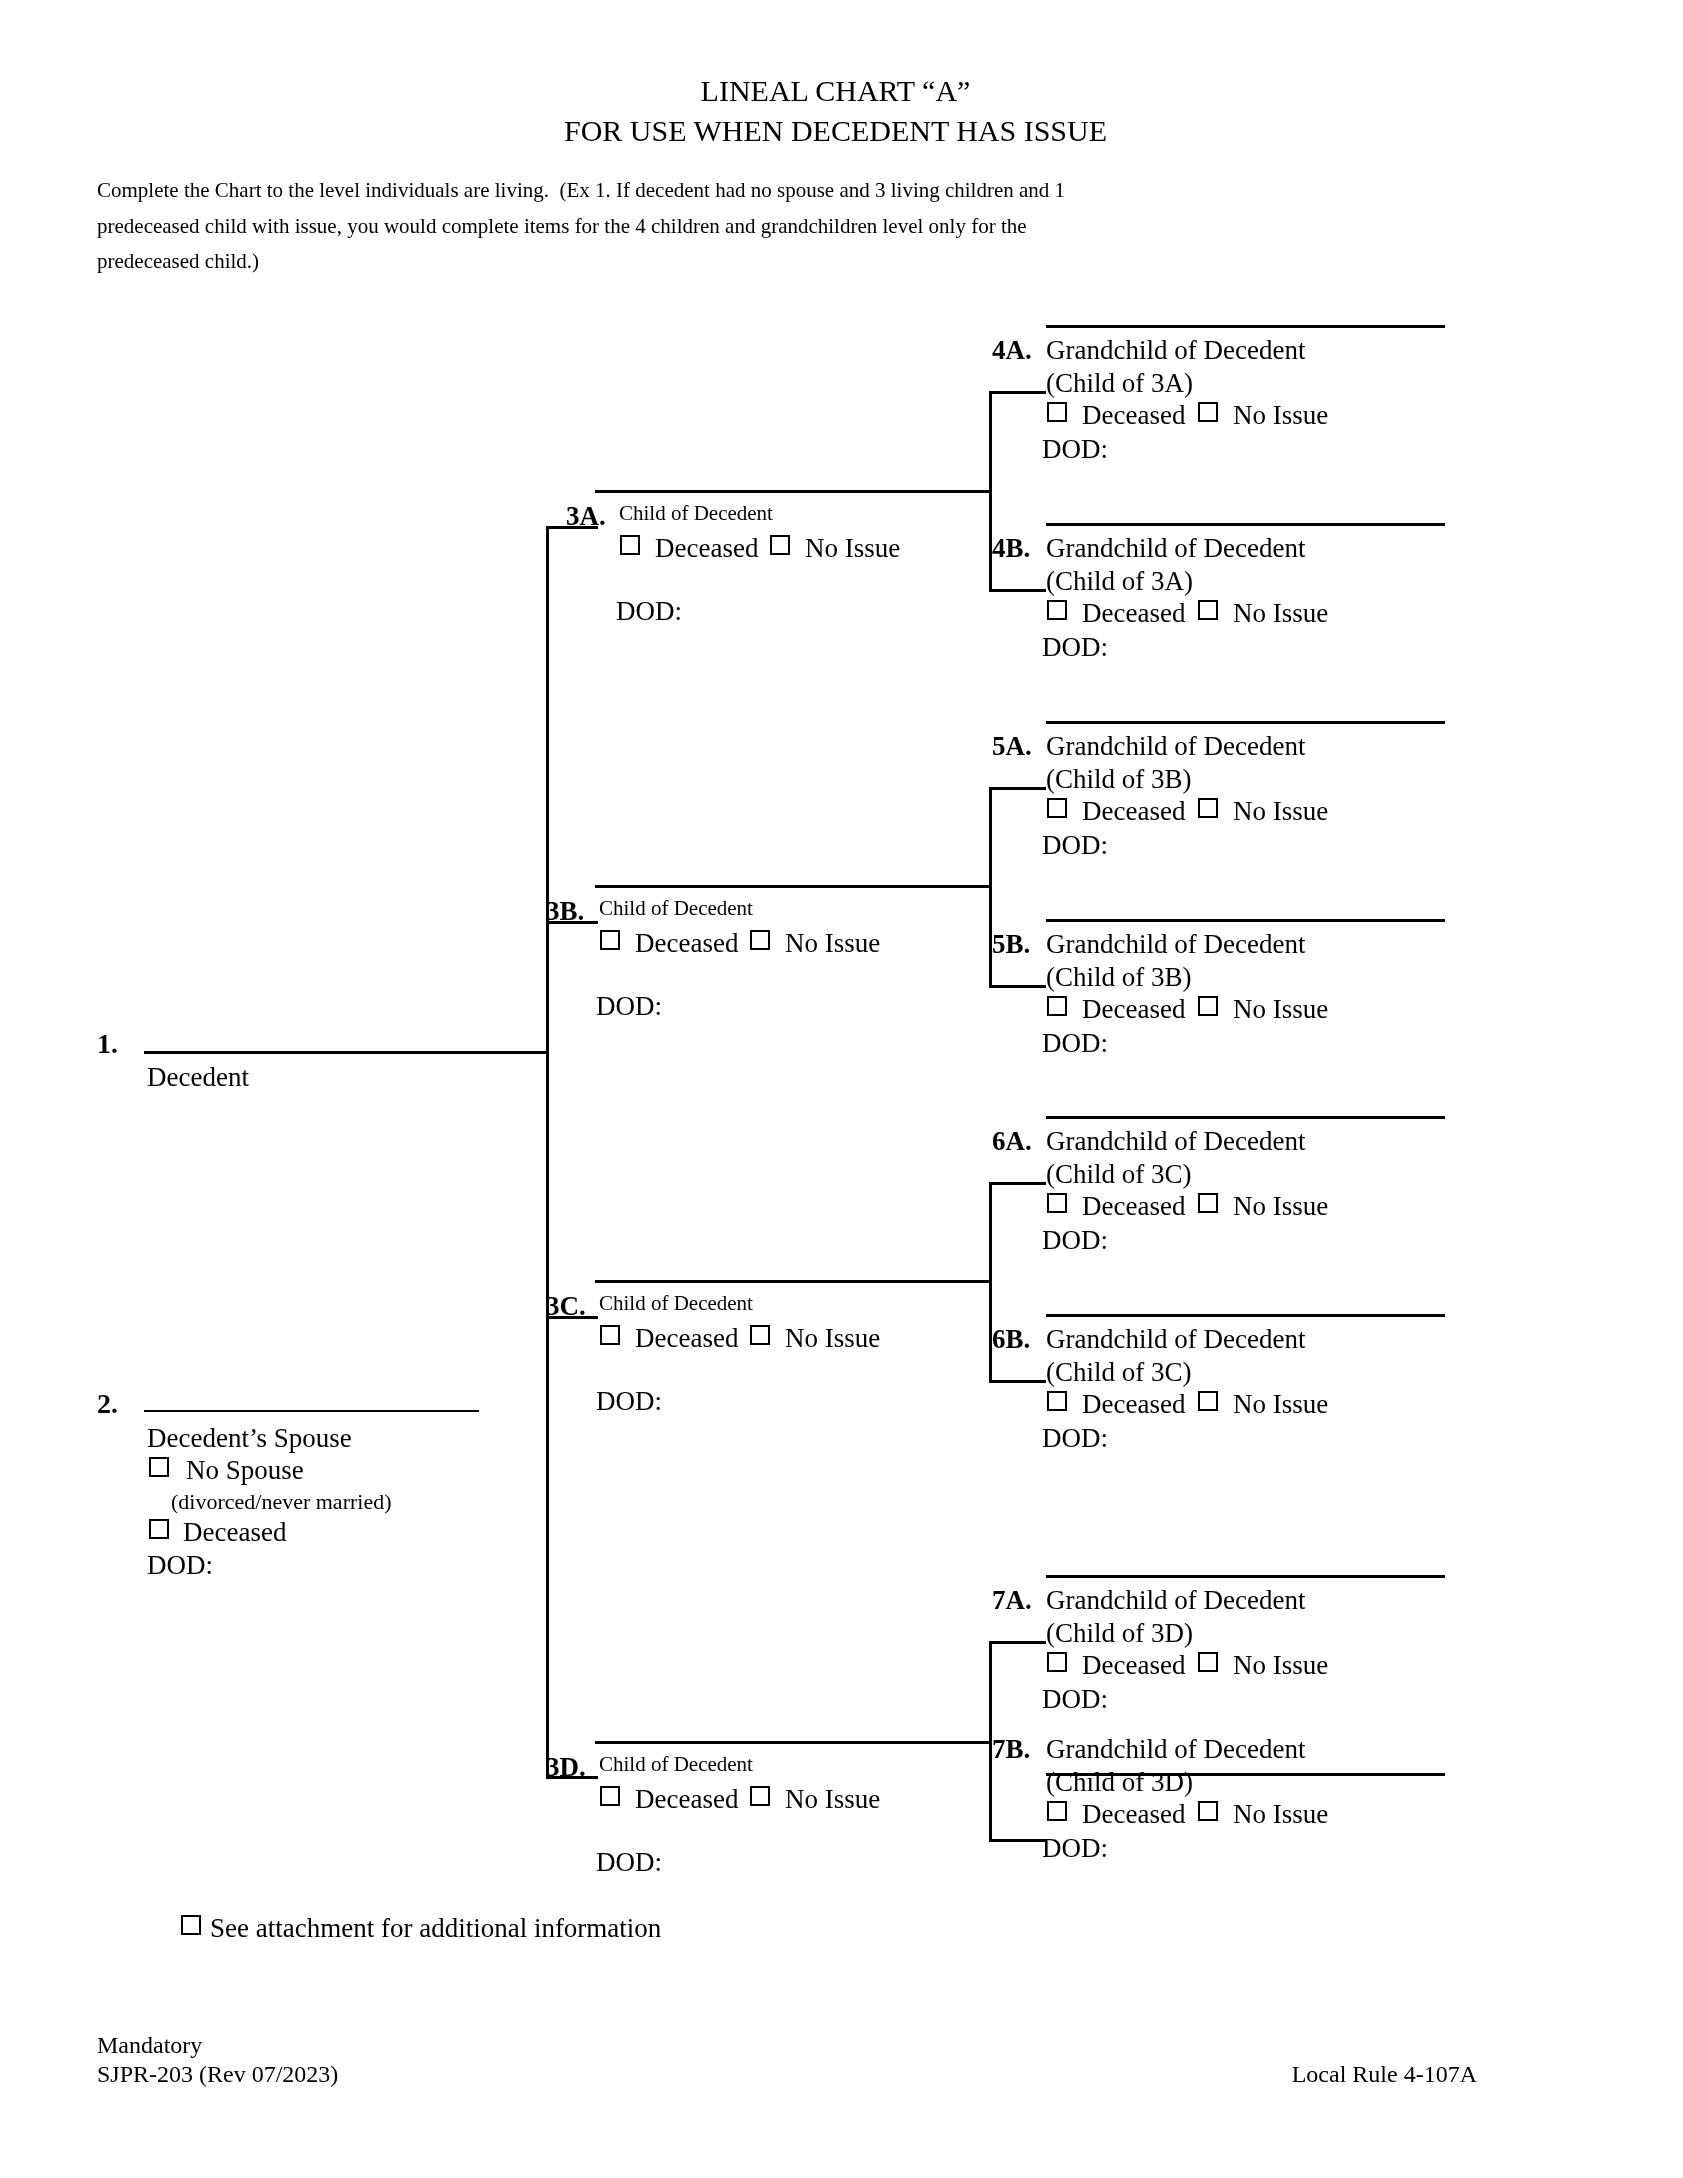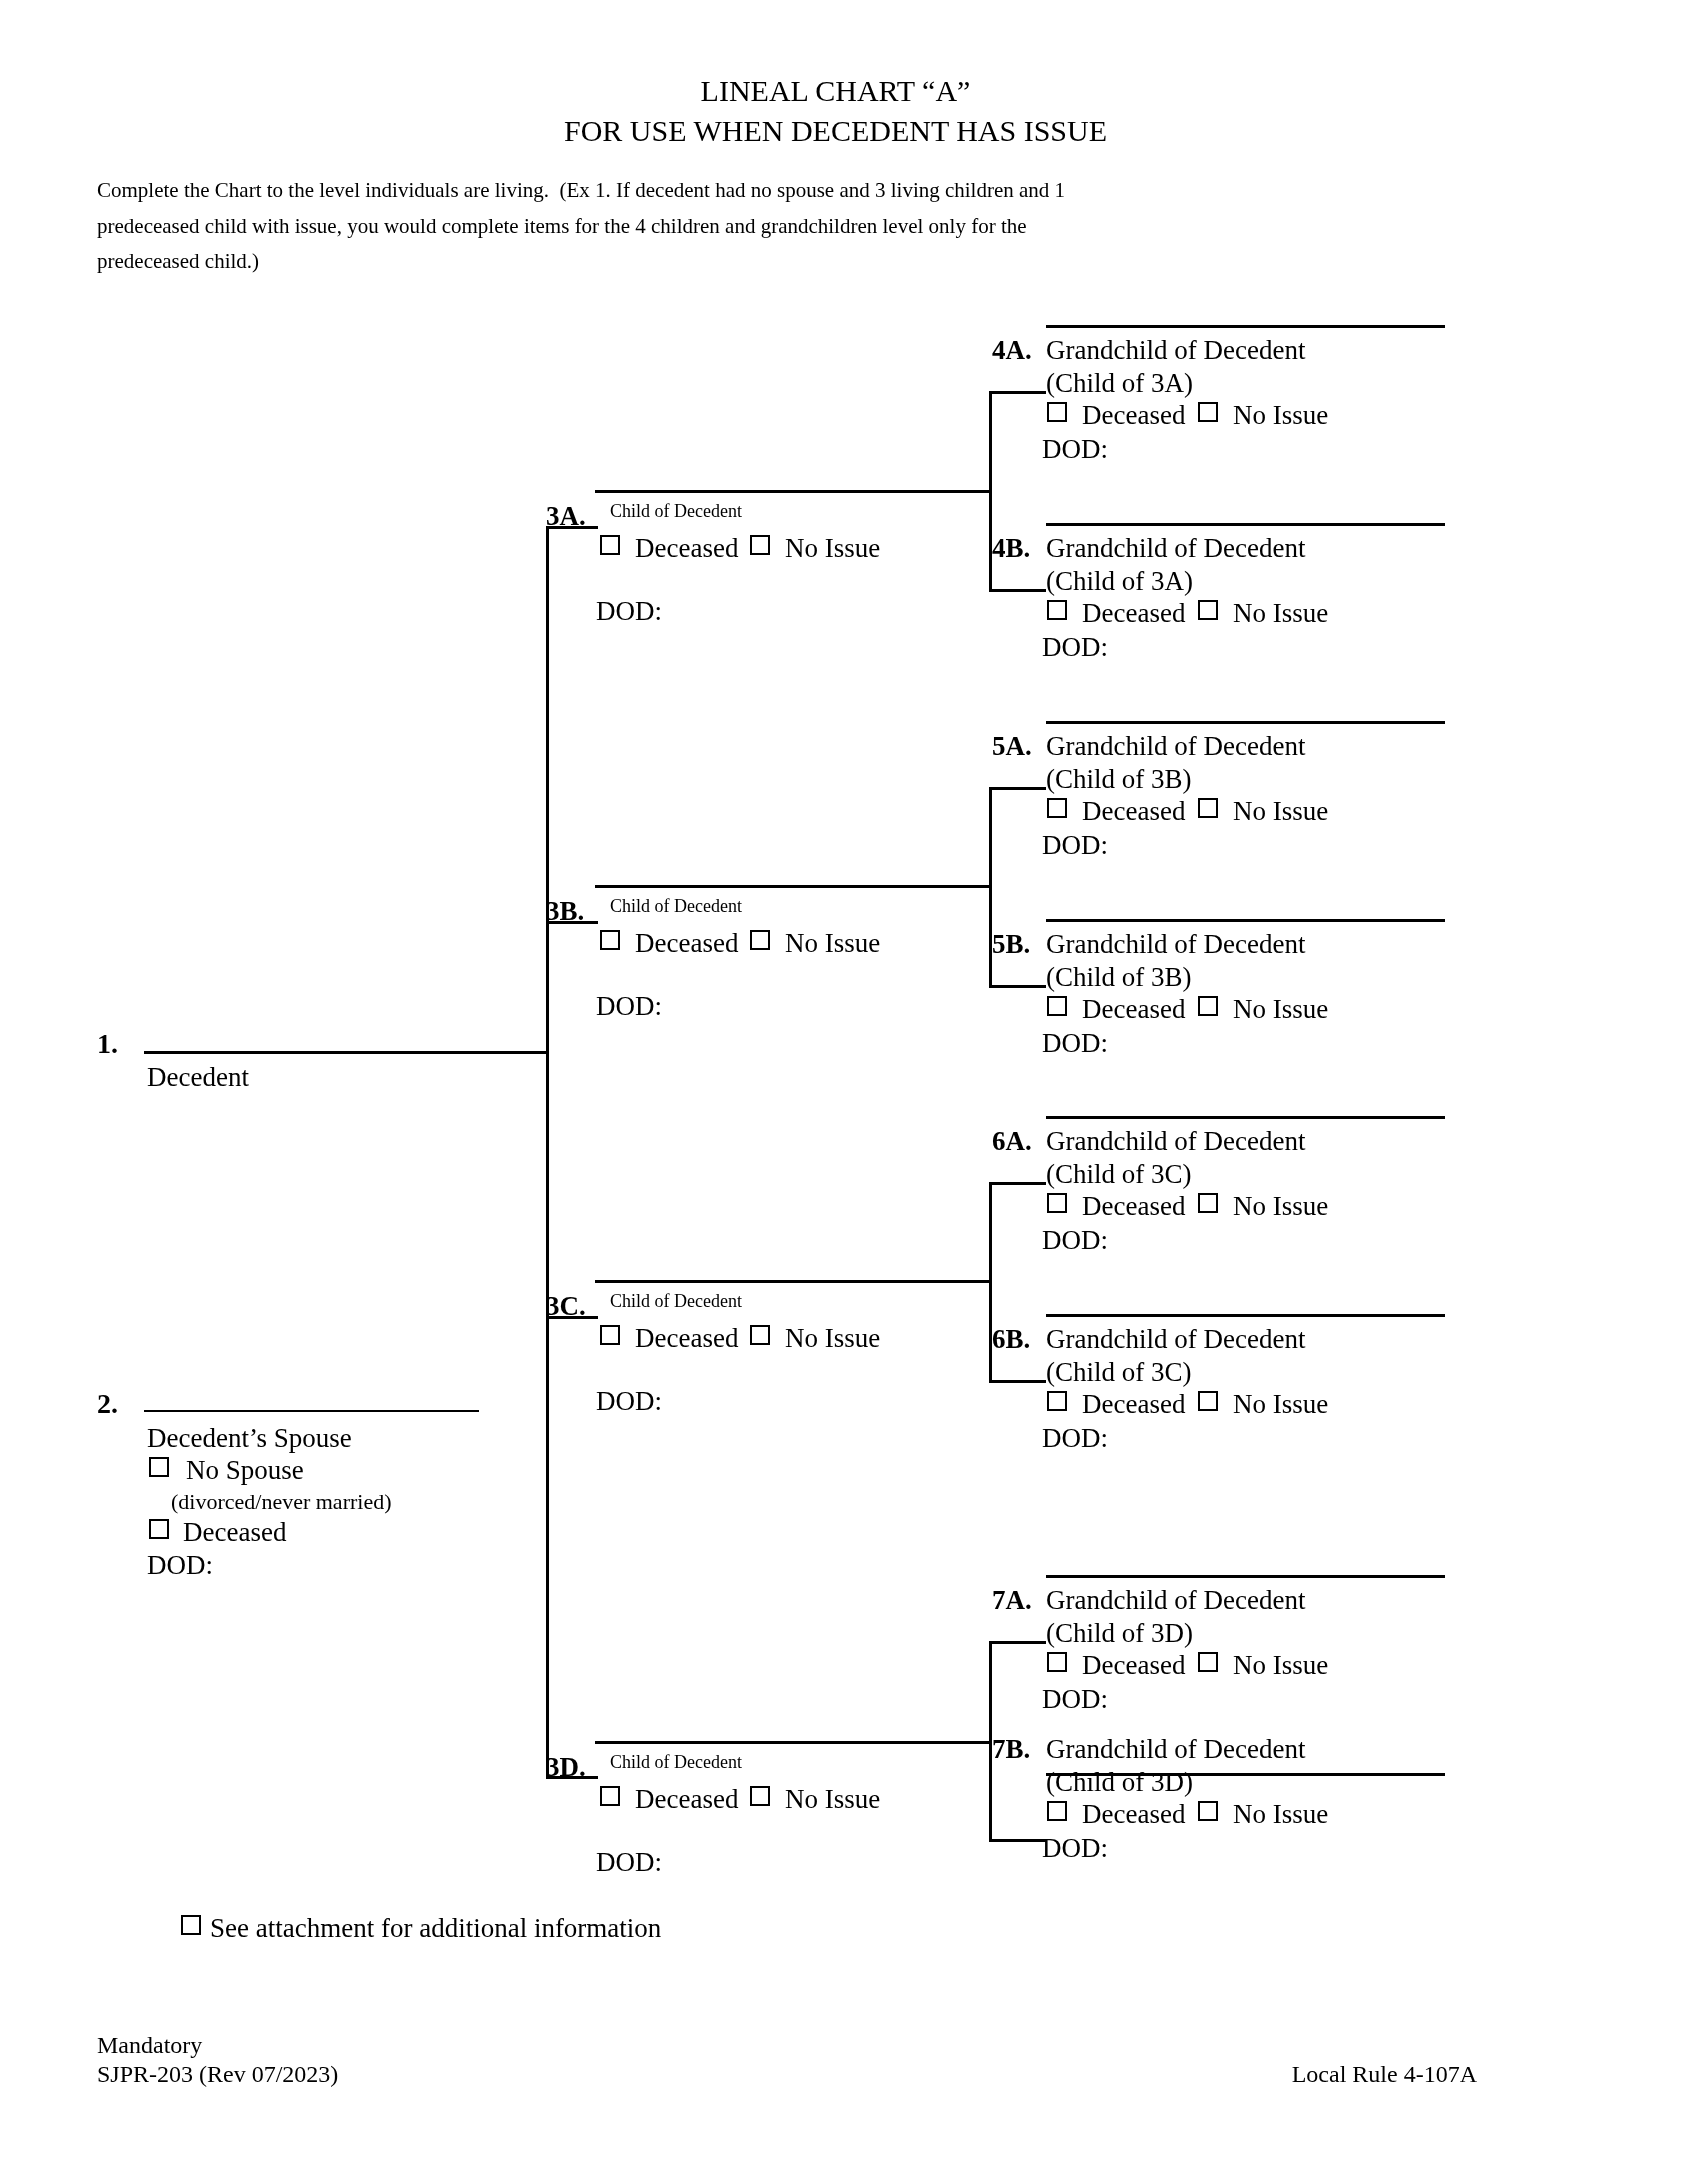--- a/index.html
+++ b/index.html
@@ -14,21 +14,21 @@
   .t30{font-size:30px;}
   .t29{font-size:21px;}
   .t27{font-size:27px;}
   .t28{font-size:28px;}
   .t24{font-size:24px;}
   .t22{font-size:22px;}
   .title-wrap{position:absolute;left:0;width:1671px;text-align:center;}
   
   .ch{position:absolute;left:546px;width:455px;height:149px;}
   .ch .num{position:absolute;left:0;top:11px;font-size:27px;}
-  .ch .name{position:absolute;left:64px;top:11px;font-size:18px;white-space:pre;}
+  .ch .name{position:absolute;left:53px;top:11px;font-size:21px;white-space:pre;}
   .ch .cb1{left:54px;top:45px;}
   .ch .lab1{position:absolute;left:89px;top:43px;font-size:27px;}
   .ch .cb2{left:204px;top:45px;}
   .ch .lab2{position:absolute;left:239px;top:43px;font-size:27px;}
   .ch .dod{position:absolute;left:50px;top:106px;font-size:27px;}
   
   .gc{position:absolute;left:992px;width:465px;height:149px;}
   .gc .num{position:absolute;left:0;top:10px;font-size:27px;}
   .gc .name{position:absolute;left:54px;top:10px;font-size:27px;white-space:pre;}
   .gc .parent{position:absolute;left:54px;top:43px;font-size:27px;}
@@ -92,21 +92,21 @@
 
   <div class="abs num t28" style="left:97px;top:1388px;">2.</div>
   <div class="abs t27" style="left:147px;top:1423px;">Decedent’s Spouse</div>
   <div class="cb" style="left:149px;top:1457px;"></div>
   <div class="abs t27" style="left:186px;top:1455px;">No Spouse</div>
   <div class="abs t22" style="left:171px;top:1489px;">(divorced/never married)</div>
   <div class="cb" style="left:149px;top:1519px;"></div>
   <div class="abs t27" style="left:183px;top:1517px;">Deceased</div>
   <div class="abs t27" style="left:147px;top:1550px;">DOD:</div>
 
-  <div class="ch" style="top:490px;">
+  <div class="ch" style="top:490px;margin-left:20px;">
     <span class="num">3A.</span>
     <span class="name">Child of Decedent</span>
     <span class="cb cb1"></span>
     <span class="lab1">Deceased</span>
     <span class="cb cb2"></span>
     <span class="lab2">No Issue</span>
     <span class="dod">DOD:</span>
   </div>
   <div class="ch" style="top:885px;">
     <span class="num">3B.</span>

